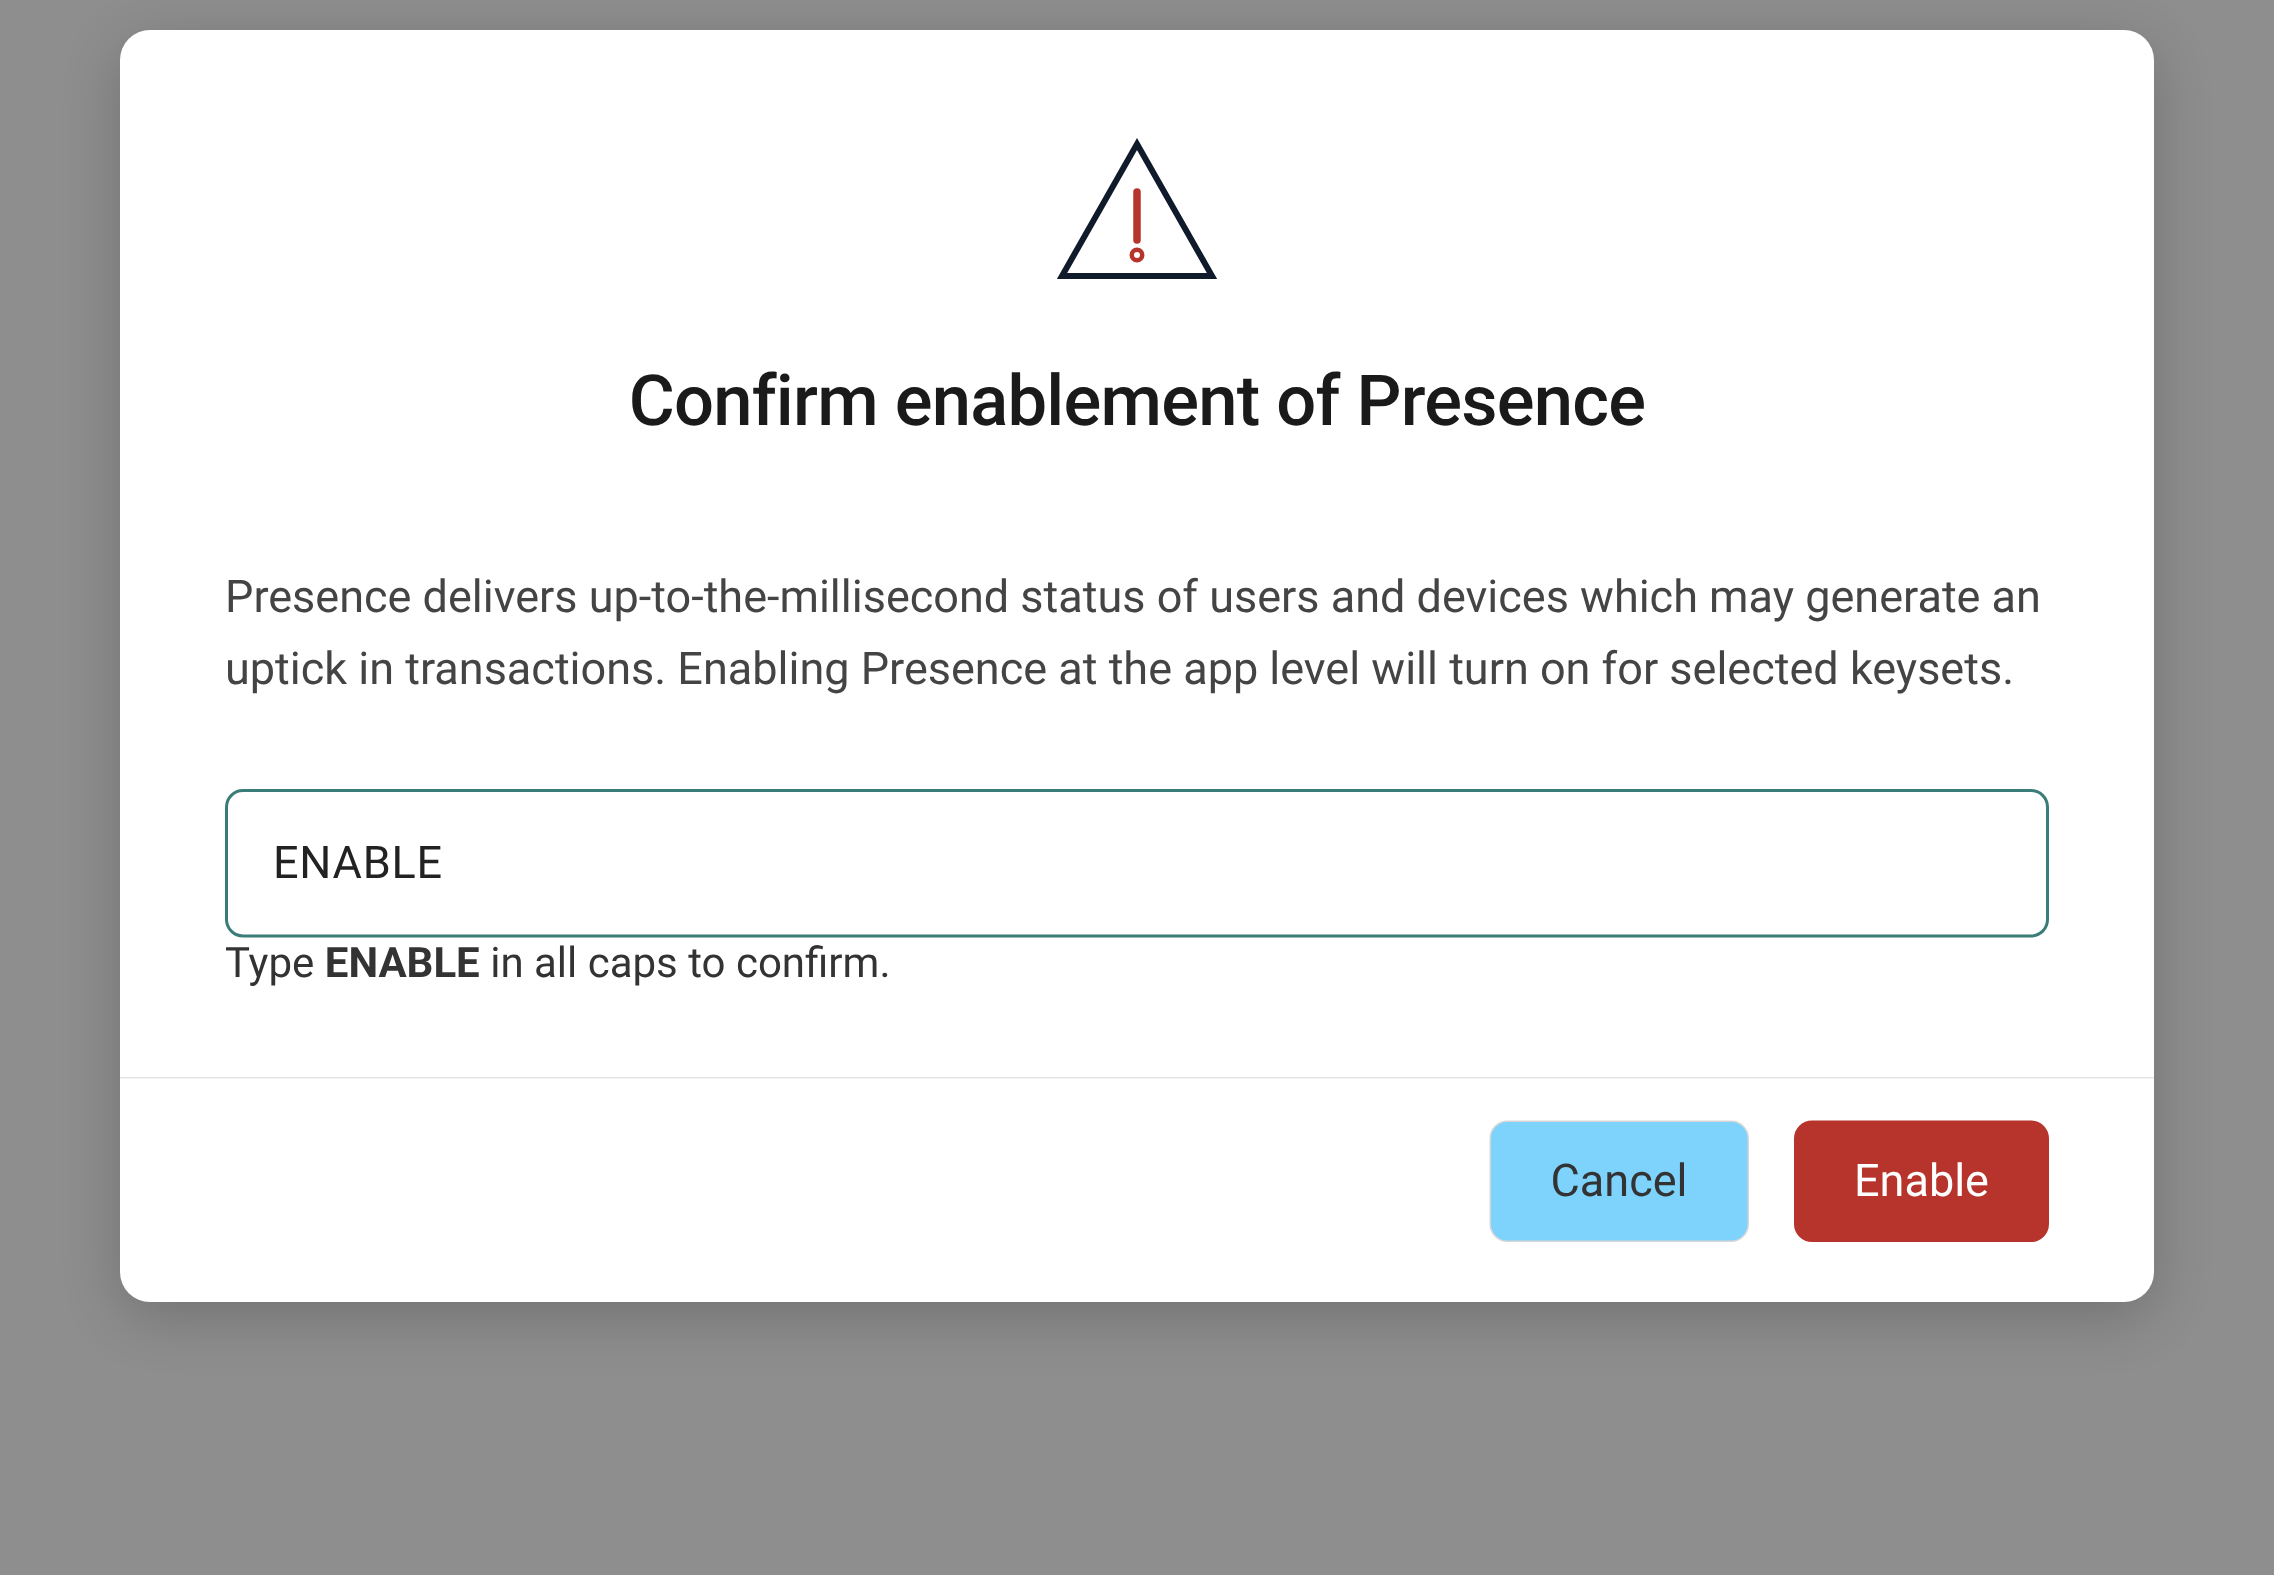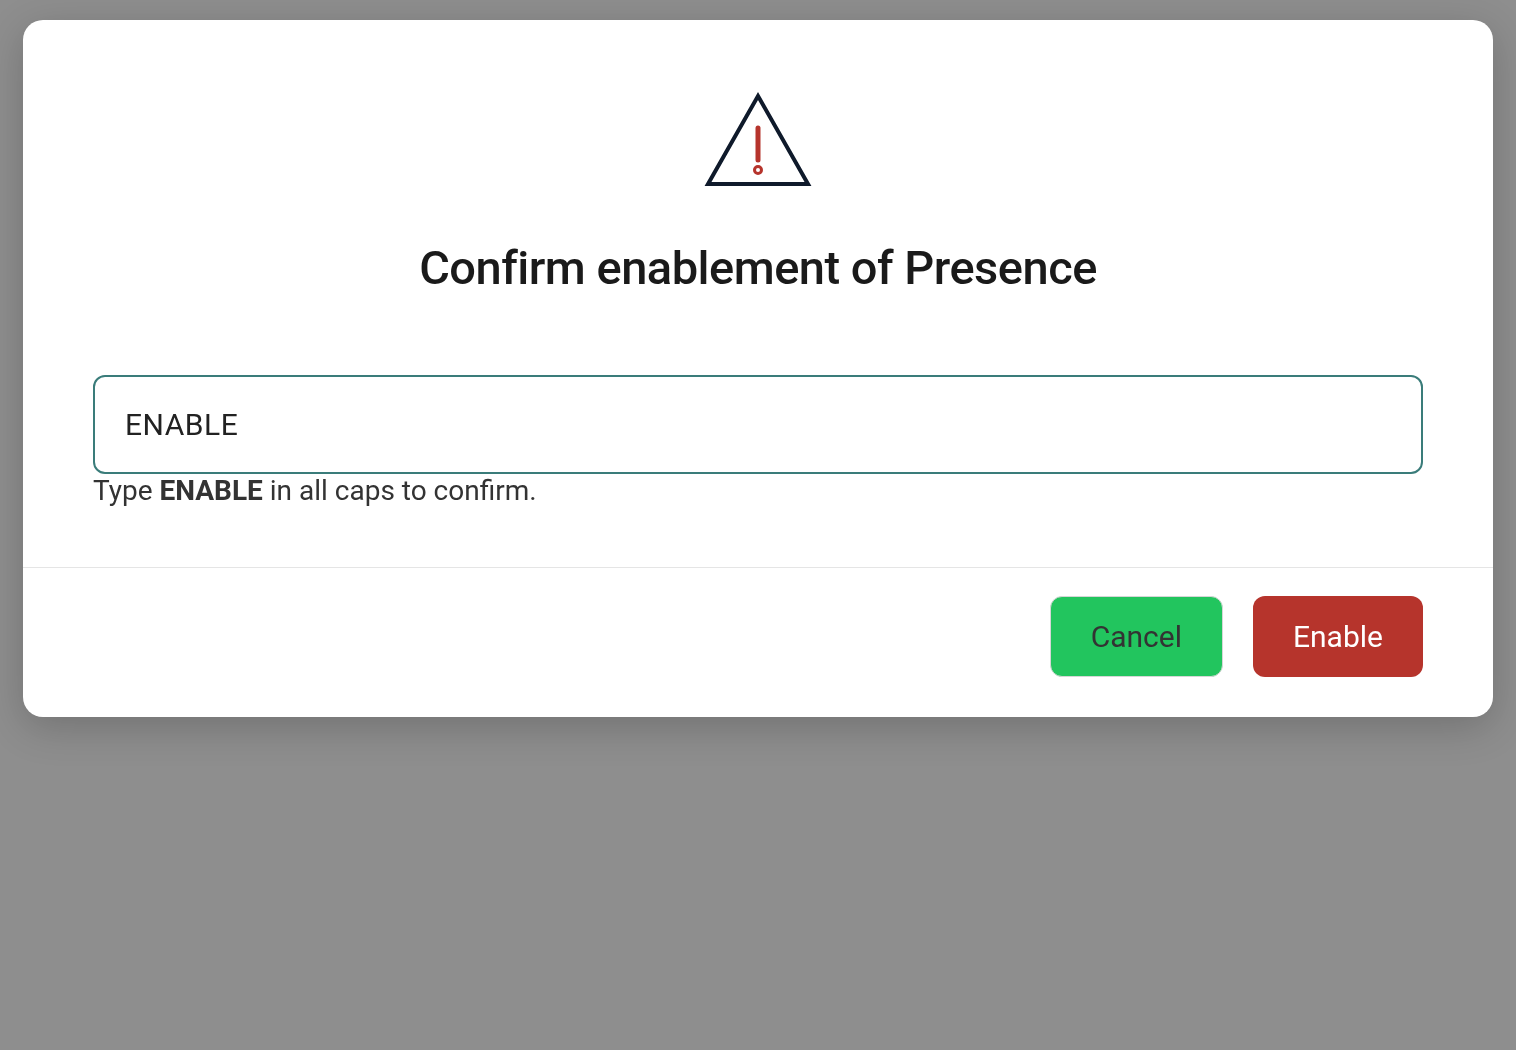--- a/index.html
+++ b/index.html
@@ -13,21 +13,21 @@
       width: 1516px;
       height: 1050px;
       display: flex;
       align-items: flex-start;
       justify-content: center;
       padding-top: 20px;
     }
     .modal {
       background: #ffffff;
       border-radius: 20px;
-      width: 1470px;
+      width: 1356px;
       max-width: 97%;
       box-shadow: 0 10px 40px rgba(0,0,0,0.2);
       overflow: hidden;
     }
     .modal-body {
       padding: 70px 70px 60px 70px;
     }
     .icon-wrap {
       display: flex;
       justify-content: center;
@@ -75,21 +75,21 @@
     }
     .btn {
       font-size: 30px;
       padding: 22px 40px;
       border-radius: 12px;
       cursor: pointer;
       font-family: inherit;
       border: none;
     }
     .btn-secondary {
-      background: #22c55e;
+      background: #7dd3fc;
       color: #333;
       border: 1px solid #d6d6d6;
     }
     .btn-primary {
       background: #b6342c;
       color: #ffffff;
     }
   </style>
 </head>
 <body>
@@ -97,20 +97,21 @@
 <div class="modal">
   <div class="modal-body">
     <div class="icon-wrap">
       <svg width="110" height="100" viewBox="0 0 110 100">
         <path d="M 55 6 L 105 94 L 5 94 Z" fill="none" stroke="#0f1a2b" stroke-width="4" stroke-linejoin="miter"></path>
         <line x1="55" y1="38" x2="55" y2="70" stroke="#b6342c" stroke-width="5" stroke-linecap="round"></line>
         <circle cx="55" cy="80" r="3.5" fill="none" stroke="#b6342c" stroke-width="3"></circle>
       </svg>
     </div>
     <h1 class="modal-title">Confirm enablement of Presence</h1>
+    <p class="modal-desc">Presence delivers up-to-the-millisecond status of users and devices which may generate an uptick in transactions. Enabling Presence at the app level will turn on for selected keysets.</p>
     <input type="text" class="confirm-input" value="ENABLE" style="">
     <p class="confirm-hint">
       <span>Type </span><span class="bold">ENABLE</span><span> in all caps to confirm.</span>
     </p>
   </div>
   <div class="modal-footer">
     <button class="btn btn-secondary">Cancel</button>
     <button class="btn btn-primary">Enable</button>
   </div>
 </div>

